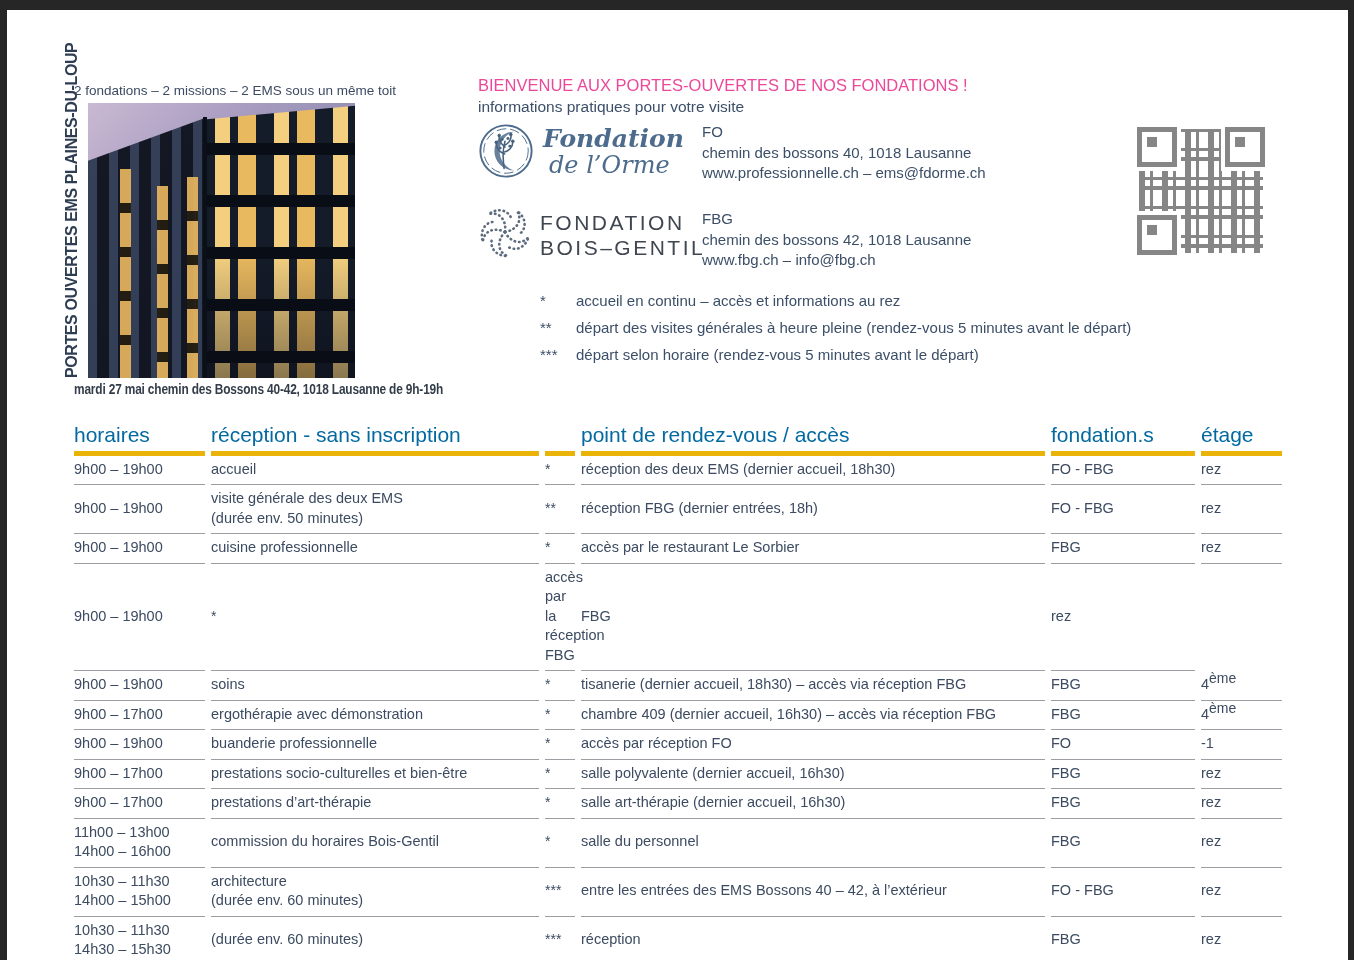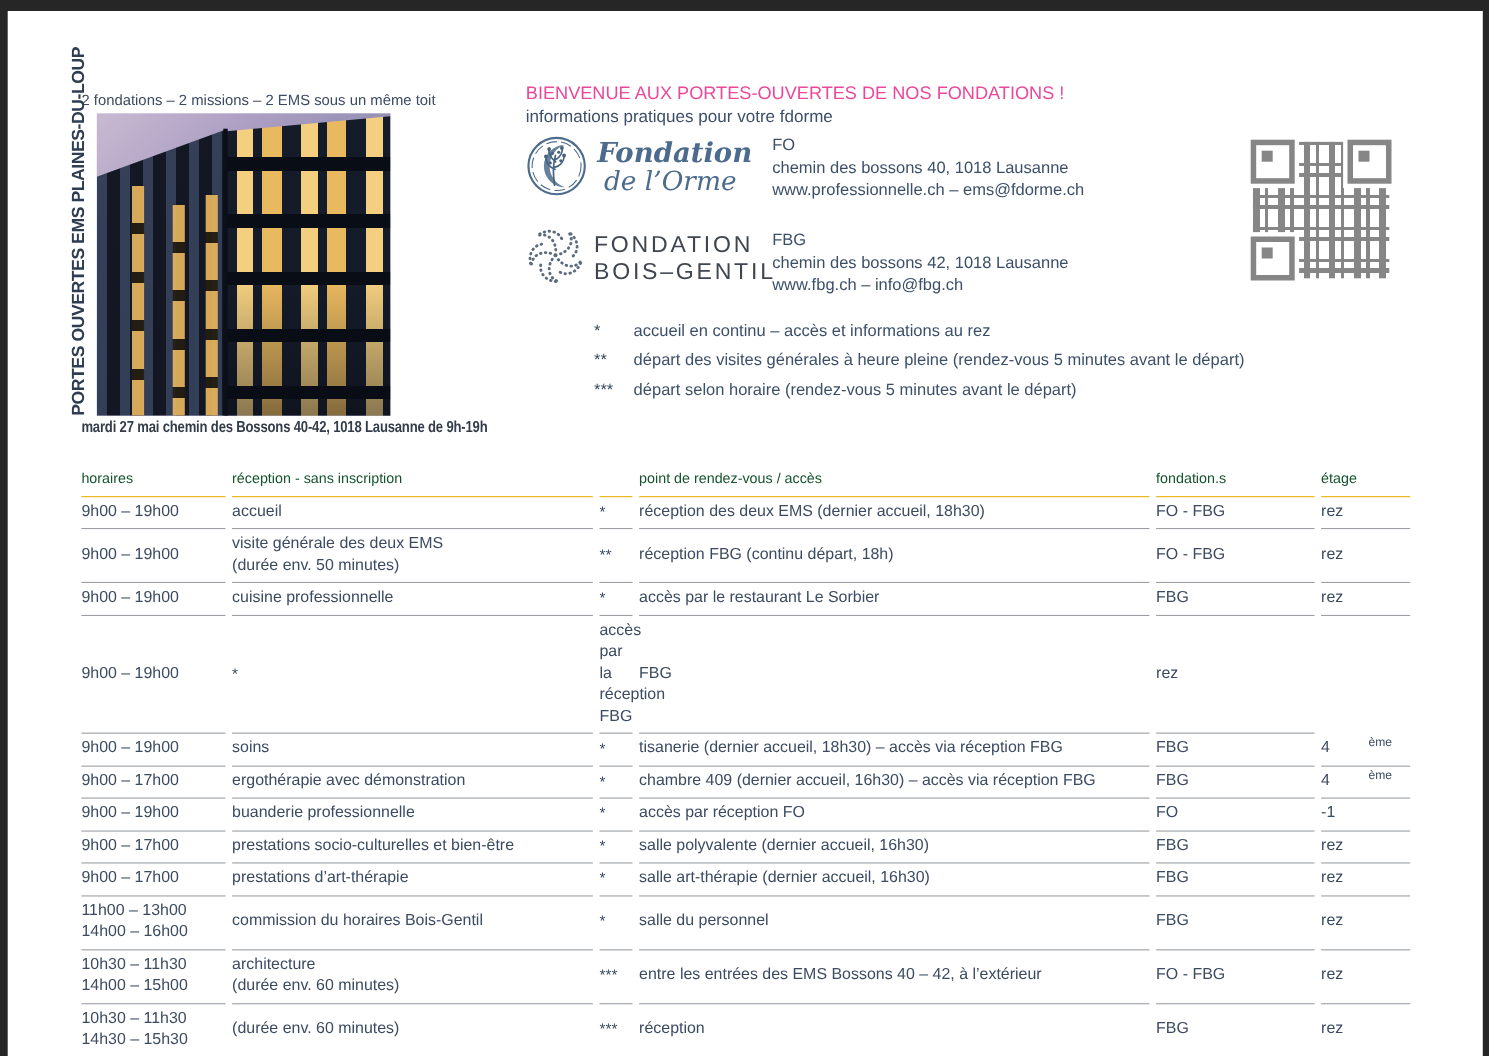--- a/index.html
+++ b/index.html
@@ -95,26 +95,26 @@
     display:grid;
     grid-template-columns:131px 328px 30px 464px 144px 81px;
     column-gap:6px;
   }
   .tcell{
     display:flex;flex-direction:column;justify-content:center;
     padding:4px 0 5px 0;line-height:19.5px;font-size:14.5px;color:#3c4b61;
     border-bottom:1px solid #9b9fa3;min-height:19px;
   }
   .trow-head .tcell{
-    font-size:13px;color:#14532d;border-bottom:1px solid #eab308;
+    font-size:21px;color:#0369a1;border-bottom:5px solid #eab308;
     padding:2px 0 6px 0;min-height:18px;
   }
   .trow[data-tall="1"] .tcell{min-height:38px;}
   .cell-sym{font-size:14px;}
-  .etage-sup{font-size:11px;vertical-align:super;line-height:0;margin-left:35px;}
+  .etage-sup{font-size:14px;vertical-align:super;line-height:0;}
 </style>
 </head>
 <body>
 
 <div class="frame-bar bar-top"></div>
 <div class="frame-bar bar-left"></div>
 <div class="frame-bar bar-right"></div>
 
 <div class="abs tagline">2 fondations – 2 missions – 2 EMS sous un même toit</div>
 
@@ -126,21 +126,21 @@
     <div class="win-col" style="left:26%;top:30%;"></div>
     <div class="win-col" style="left:37%;top:27%;"></div>
   </div>
   <div class="face face-right"></div>
   <div class="face face-shade"></div>
   <div class="corner-edge"></div>
 </div>
 <div class="abs photo-caption">mardi 27 mai chemin des Bossons 40-42, 1018 Lausanne de 9h-19h</div>
 
 <div class="abs main-title">BIENVENUE AUX PORTES-OUVERTES DE NOS FONDATIONS !</div>
-<div class="abs main-subtitle">informations pratiques pour votre fdorme</div>
+<div class="abs main-subtitle">informations pratiques pour votre visite</div>
 
 <div class="abs logo-orme">
   <svg width="58" height="58" viewBox="0 0 60 60">
     <circle cx="30" cy="30" r="26.5" fill="none" stroke="#4d6b8c" stroke-width="2"></circle>
     <circle cx="30" cy="30" r="23" fill="none" stroke="#4d6b8c" stroke-width="1" stroke-dasharray="10 4"></circle>
     <path d="M38 50 A 21 21 0 0 1 38 10 A 17 17 0 0 0 38 50 Z" fill="#4d6b8c" opacity="0.85"></path>
     <path d="M28 48 C 27 38 26 30 29 20 M29 26 C 24 22 22 18 23 13 M29 24 C 34 21 36 17 35 12 M28.5 33 C 23 31 20 27 20 22 M28.5 31 C 33 30 37 26 37 21" fill="none" stroke="#46627f" stroke-width="1.6" stroke-linecap="round"></path>
     <circle cx="23" cy="14" r="1.8" fill="#46627f"></circle>
       <circle cx="35" cy="13" r="1.8" fill="#46627f"></circle>
     <circle cx="20" cy="21" r="1.8" fill="#46627f"></circle>
@@ -247,21 +247,21 @@
           <div>9h00 – 19h00</div>
         </div>
         <div class="tcell">
           <div>visite générale des deux EMS</div>
           <div>(durée env. 50 minutes)</div>
         </div>
         <div class="tcell cell-sym">
           <div>**</div>
         </div>
         <div class="tcell">
-          <div>réception FBG (continu départ, 18h)</div>
+          <div>réception FBG (dernier entrées, 18h)</div>
         </div>
         <div class="tcell">
           <div>FO - FBG</div>
         </div>
         <div class="tcell">
           <div><span>rez</span></div>
         </div>
       </div>
       <div class="trow">
         <div class="tcell">

